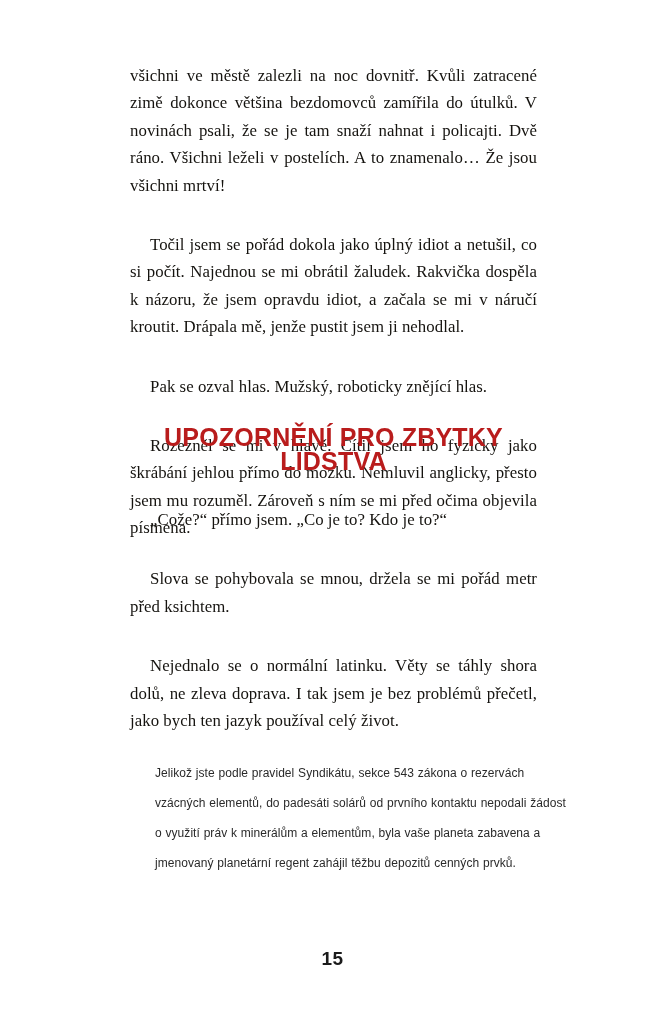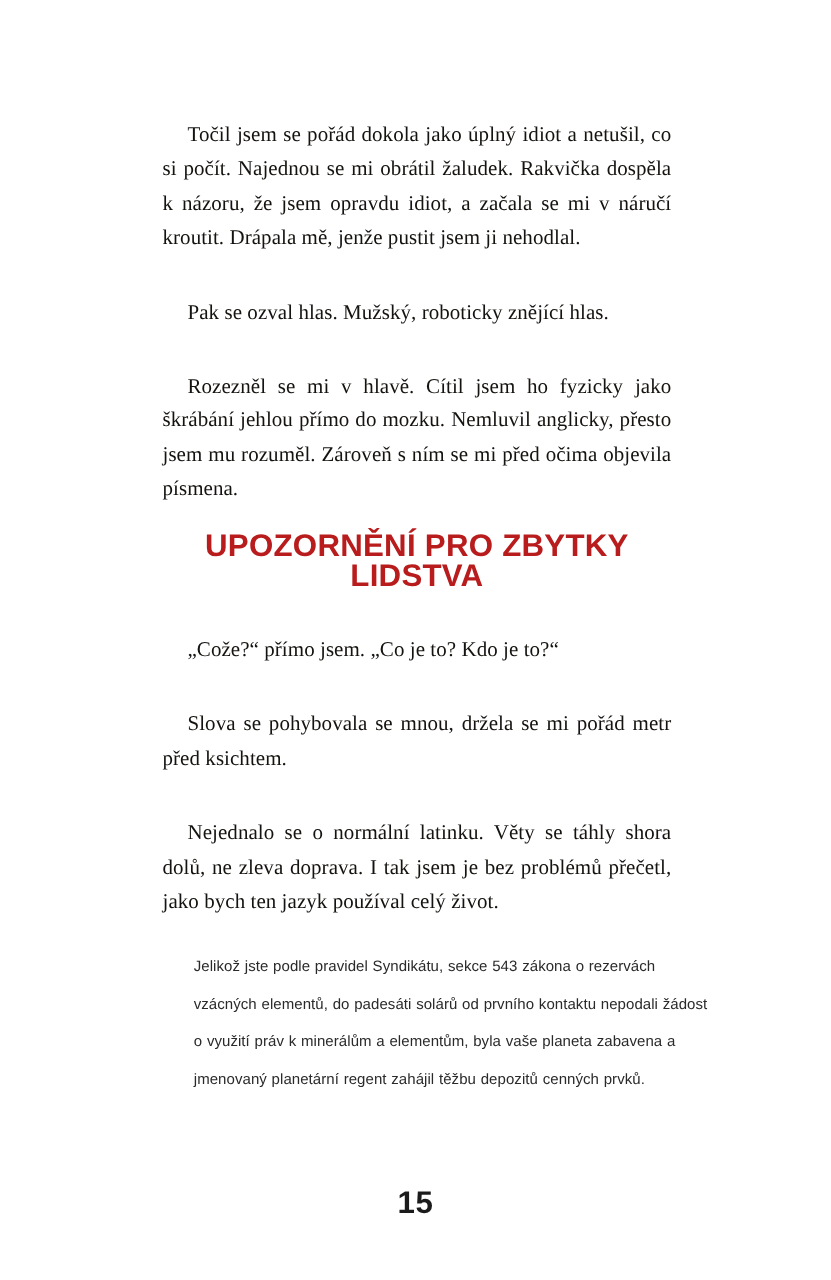--- a/index.html
+++ b/index.html
@@ -94,31 +94,32 @@
   }
 
   .page-number {
     position: absolute;
     left: 0;
     top: 948px;
     width: 665px;
     text-align: center;
     font-family: "Liberation Sans", "DejaVu Sans", sans-serif;
     font-weight: bold;
-    font-size: 25px;
+    font-size: 19px;
     letter-spacing: 0.5px;
     color: #1b1b1b;
   }
 </style>
 </head>
 <body>
 
 <div class="page">
 
   <div class="text-column">
+    <p class="body-par">všichni ve městě zalezli na noc dovnitř. Kvůli zatracené zimě dokonce většina bezdomovců zamířila do útulků. V novinách psali, že se je tam snaží nahnat i policajti. Dvě ráno. Všichni leželi v postelích. A to znamenalo… Že jsou všichni mrtví!</p>
     <p class="body-par indent">Točil jsem se pořád dokola jako úplný idiot a netušil, co si počít. Najednou se mi obrátil žaludek. Rakvička dospěla k názoru, že jsem opravdu idiot, a začala se mi v náručí kroutit. Drápala mě, jenže pustit jsem ji nehodlal.</p>
     <p class="body-par indent">Pak se ozval hlas. Mužský, roboticky znějící hlas.</p>
     <p class="body-par indent">Rozezněl se mi v hlavě. Cítil jsem ho fyzicky jako škrábání jehlou přímo do mozku. Nemluvil anglicky, přesto jsem mu rozuměl. Zároveň s ním se mi před očima objevila písmena.</p>
   </div>
 
   <div class="heading-block">
     <h2 class="section-heading">UPOZORNĚNÍ PRO ZBYTKY LIDSTVA</h2>
   </div>
 
   <div class="text-column-2">

